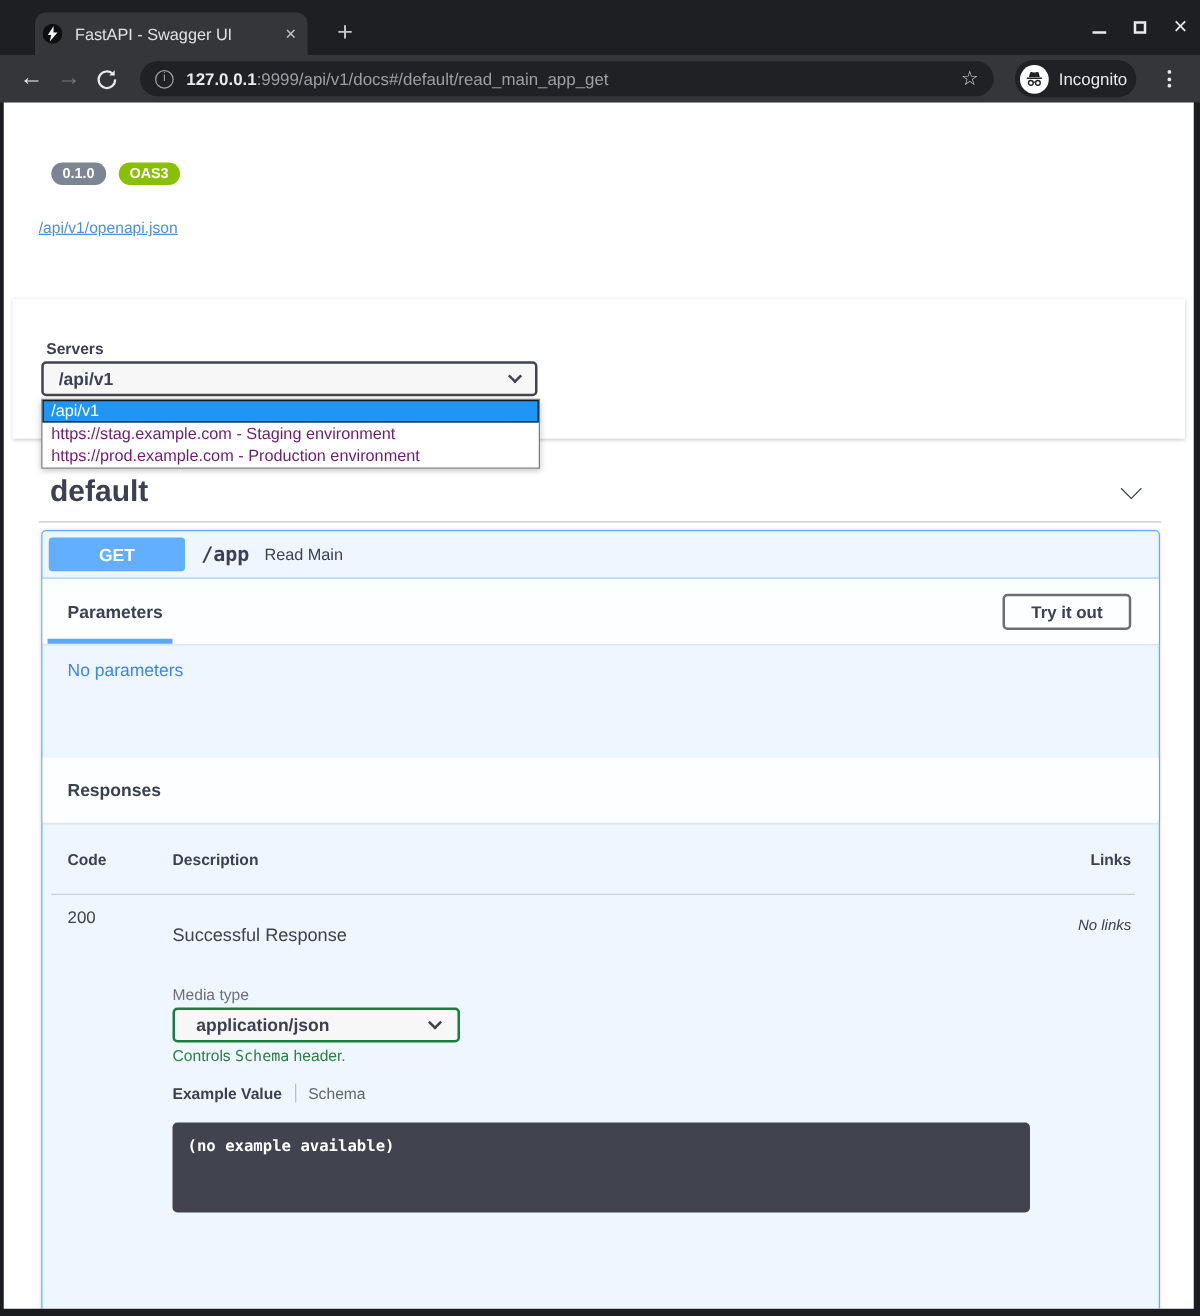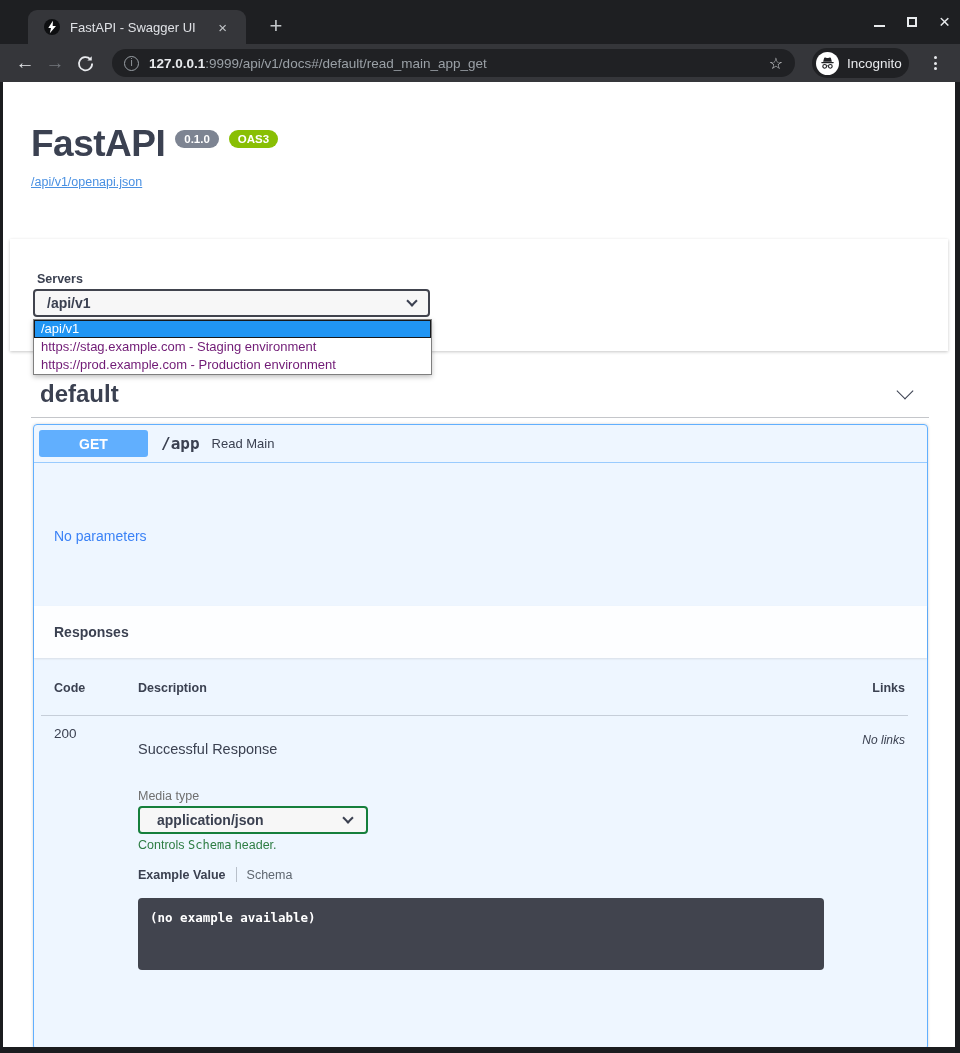--- a/index.html
+++ b/index.html
@@ -5,21 +5,21 @@
   * { margin:0; padding:0; box-sizing:border-box; }
   html,body { width:960px; height:1053px; }
   body {
     position:relative; background:#1b1c1f; overflow:hidden;
     font-family:"Liberation Sans", sans-serif;
     -webkit-font-smoothing:antialiased;
   }
   
   .tabstrip { position:absolute; left:0; top:0; width:960px; height:44px; background:#1e1f22; }
   .tab { position:absolute; left:28px; top:10px; width:218px; height:34px; background:#35363a;
-         border-radius:9px 9px 0 0; display:flex; align-items:center; padding:0 16px; }
+         border-radius:9px 9px 0 0; display:flex; align-items:center; padding:0 6px; }
   .favicon { width:16px; height:16px; margin-right:10px; flex:none; display:block; }
   .tab-title { color:#dfe1e5; font-size:13px; white-space:nowrap; overflow:hidden; flex:1; }
   .tab-close { color:#c3c6c9; font-size:15px; line-height:15px; padding:0 3px; cursor:default; }
   .newtab { position:absolute; left:262px; top:12px; color:#c3c6c9; font-size:22px; font-weight:300;
             width:28px; height:28px; text-align:center; line-height:27px; }
   .wincontrols { position:absolute; right:10px; top:12px; display:flex; align-items:center; gap:22px; height:20px; }
   .win-min { width:11px; height:2px; background:#e8eaed; display:inline-block; margin-top:8px; }
   .win-max { width:10px; height:10px; border:2px solid #e8eaed; display:inline-block; }
   .win-close { color:#e8eaed; font-size:19px; line-height:16px; }
   .toolbar { position:absolute; left:0; top:44px; width:960px; height:38px; background:#35363a;
@@ -167,21 +167,20 @@
   <span class="kebab">
       <i></i>
       <i></i>
       <i></i>
     </span>
 </div>
 
 <div class="page">
 
   <div class="api-titlebar">
-    <span class="api-title">FastAPI</span>
     <span class="badge version">0.1.0</span>
     <span class="badge oas">OAS3</span>
   </div>
   <a class="spec-link">/api/v1/openapi.json</a>
 
   <div class="scheme-container"></div>
   <div class="servers-label">Servers</div>
   <div class="servers-select">
     <span class="val">/api/v1</span>
     <span class="chev"></span>
@@ -198,20 +197,25 @@
   </div>
   <div class="tag-divider"></div>
 
   <div class="opblock">
     <div class="op-summary">
       <span class="method-badge">GET</span>
       <span class="op-path">/app</span>
       <span class="op-summary-text">Read Main</span>
     </div>
 
+    <div class="section-header sh-params">
+      <span class="section-title">Parameters</span>
+      <button class="tryout-btn">Try it out</button>
+      <span class="tab-underline"></span>
+    </div>
     <div class="no-params">No parameters</div>
 
     <div class="section-header sh-resp">
       <span class="section-title">Responses</span>
     </div>
 
     <span class="col-head head-code">Code</span>
     <span class="col-head head-desc">Description</span>
     <span class="col-head head-links">Links</span>
     <div class="table-divider"></div>

